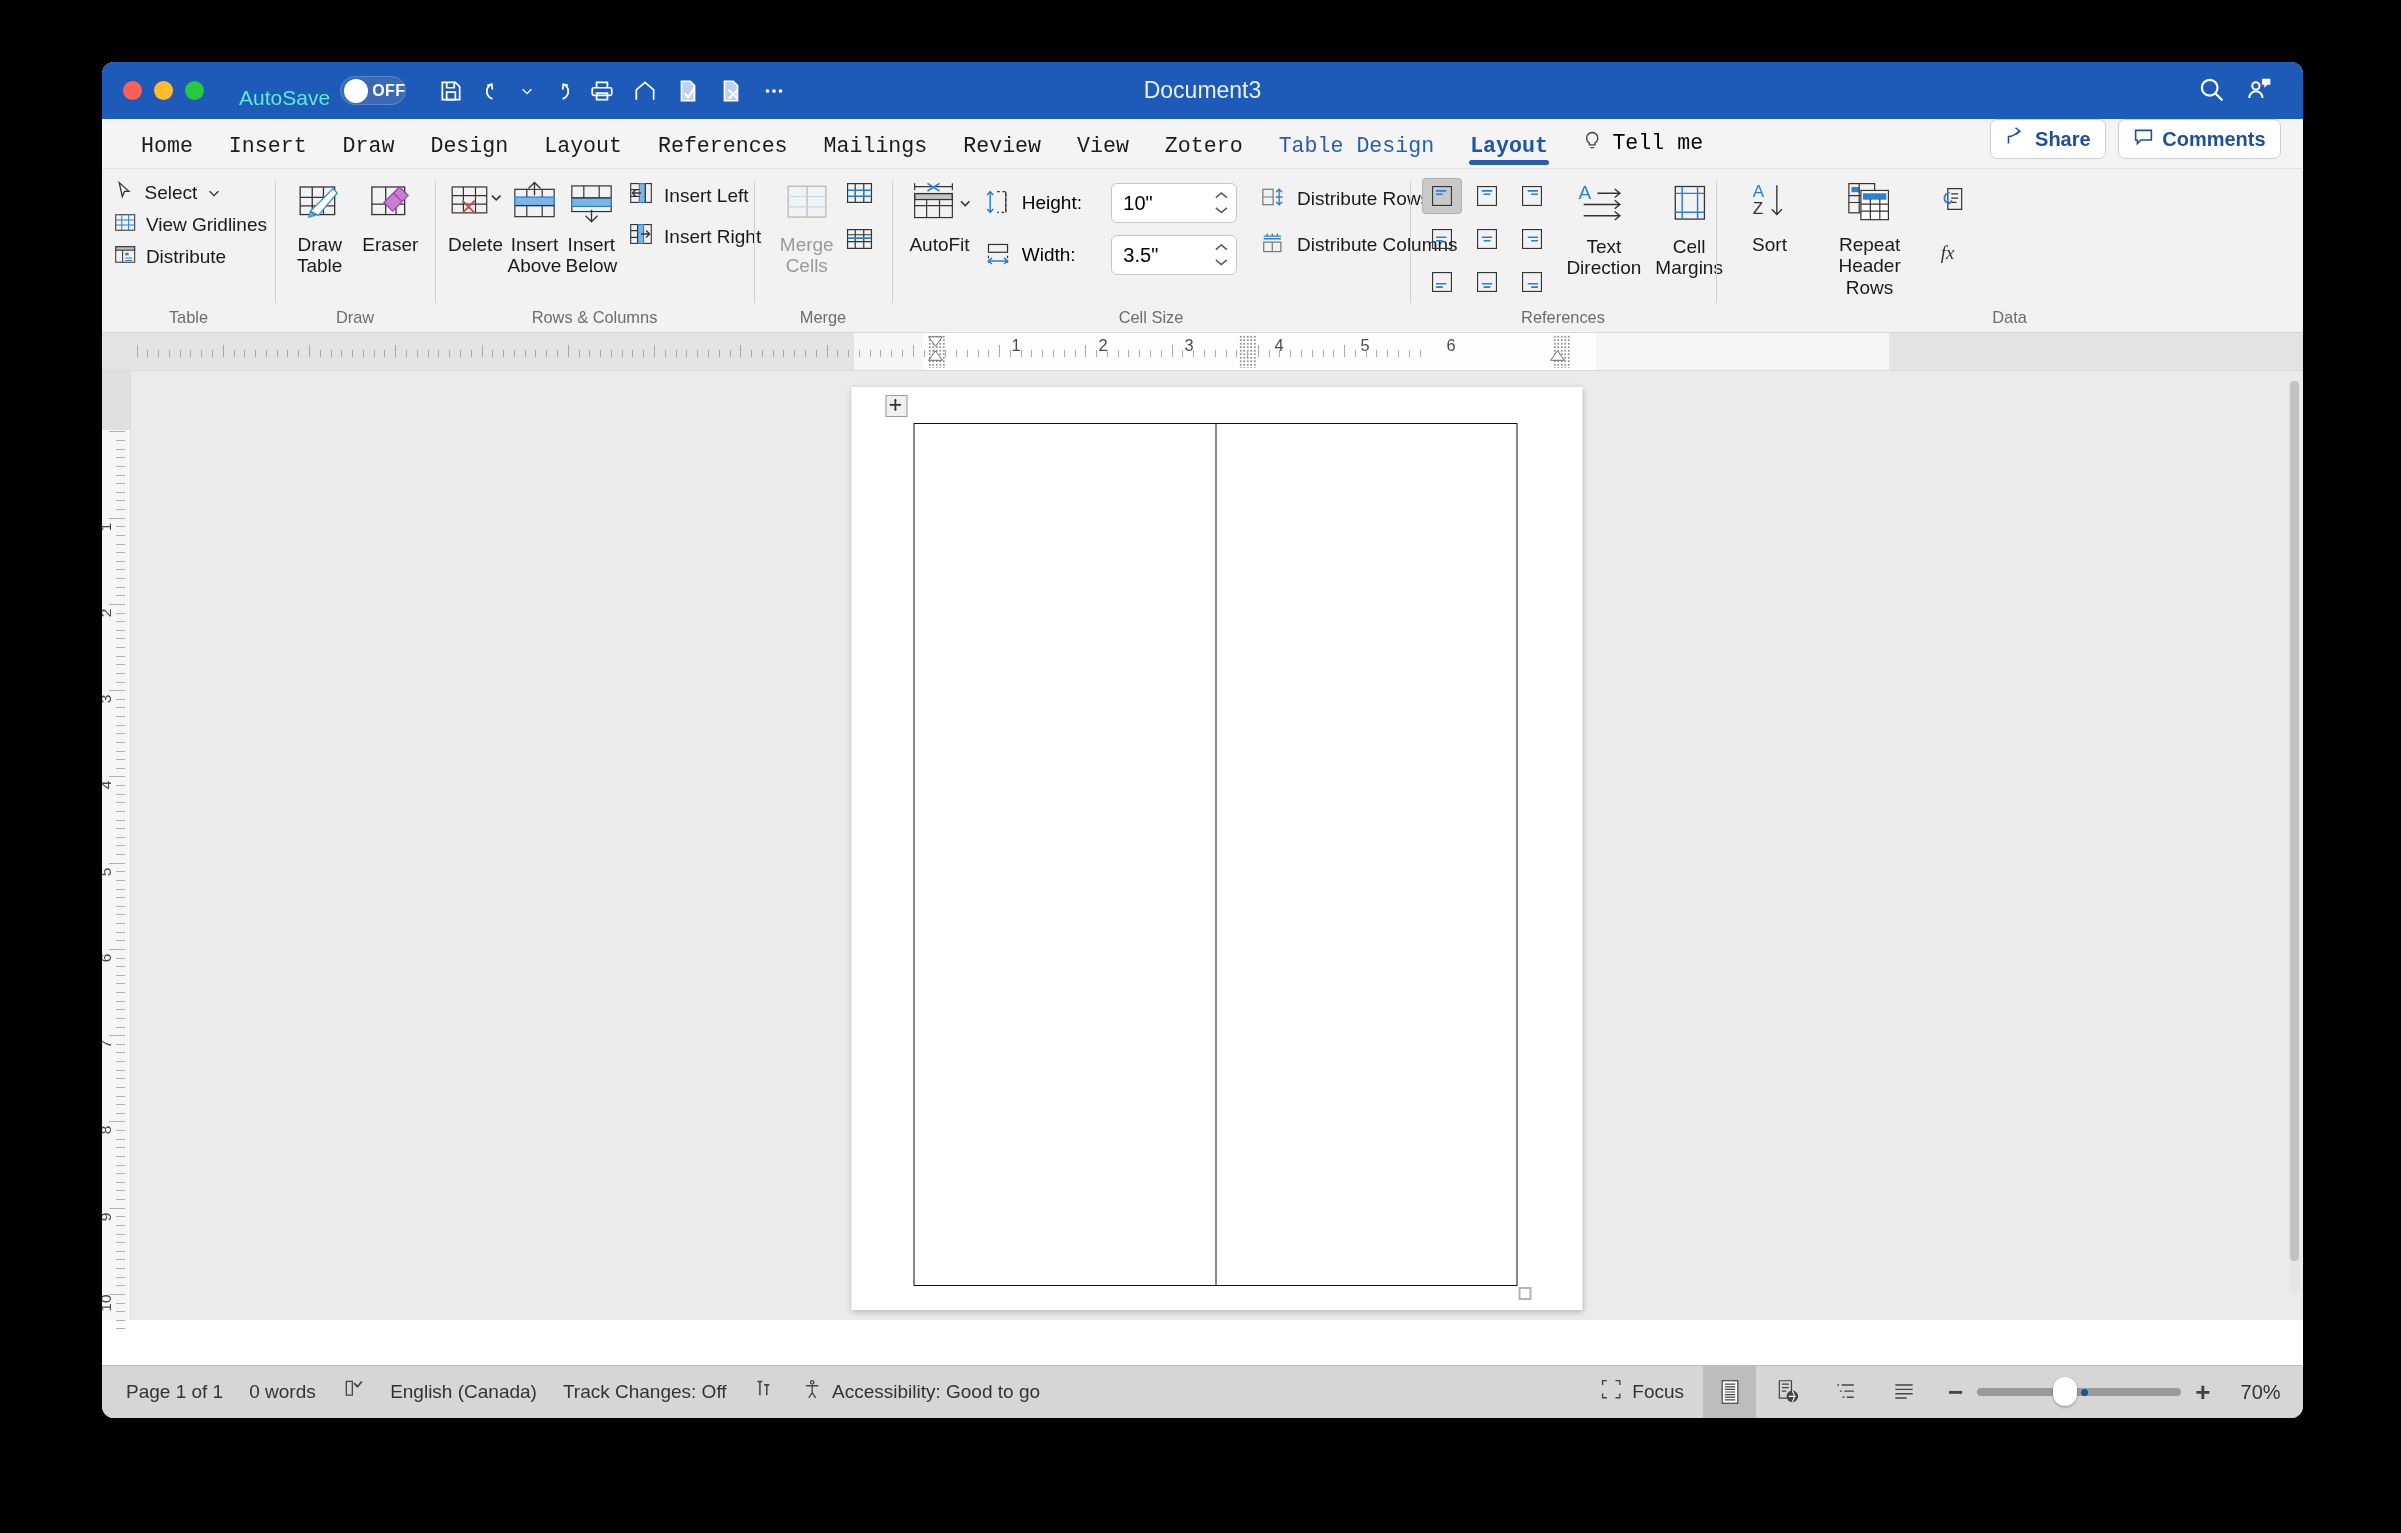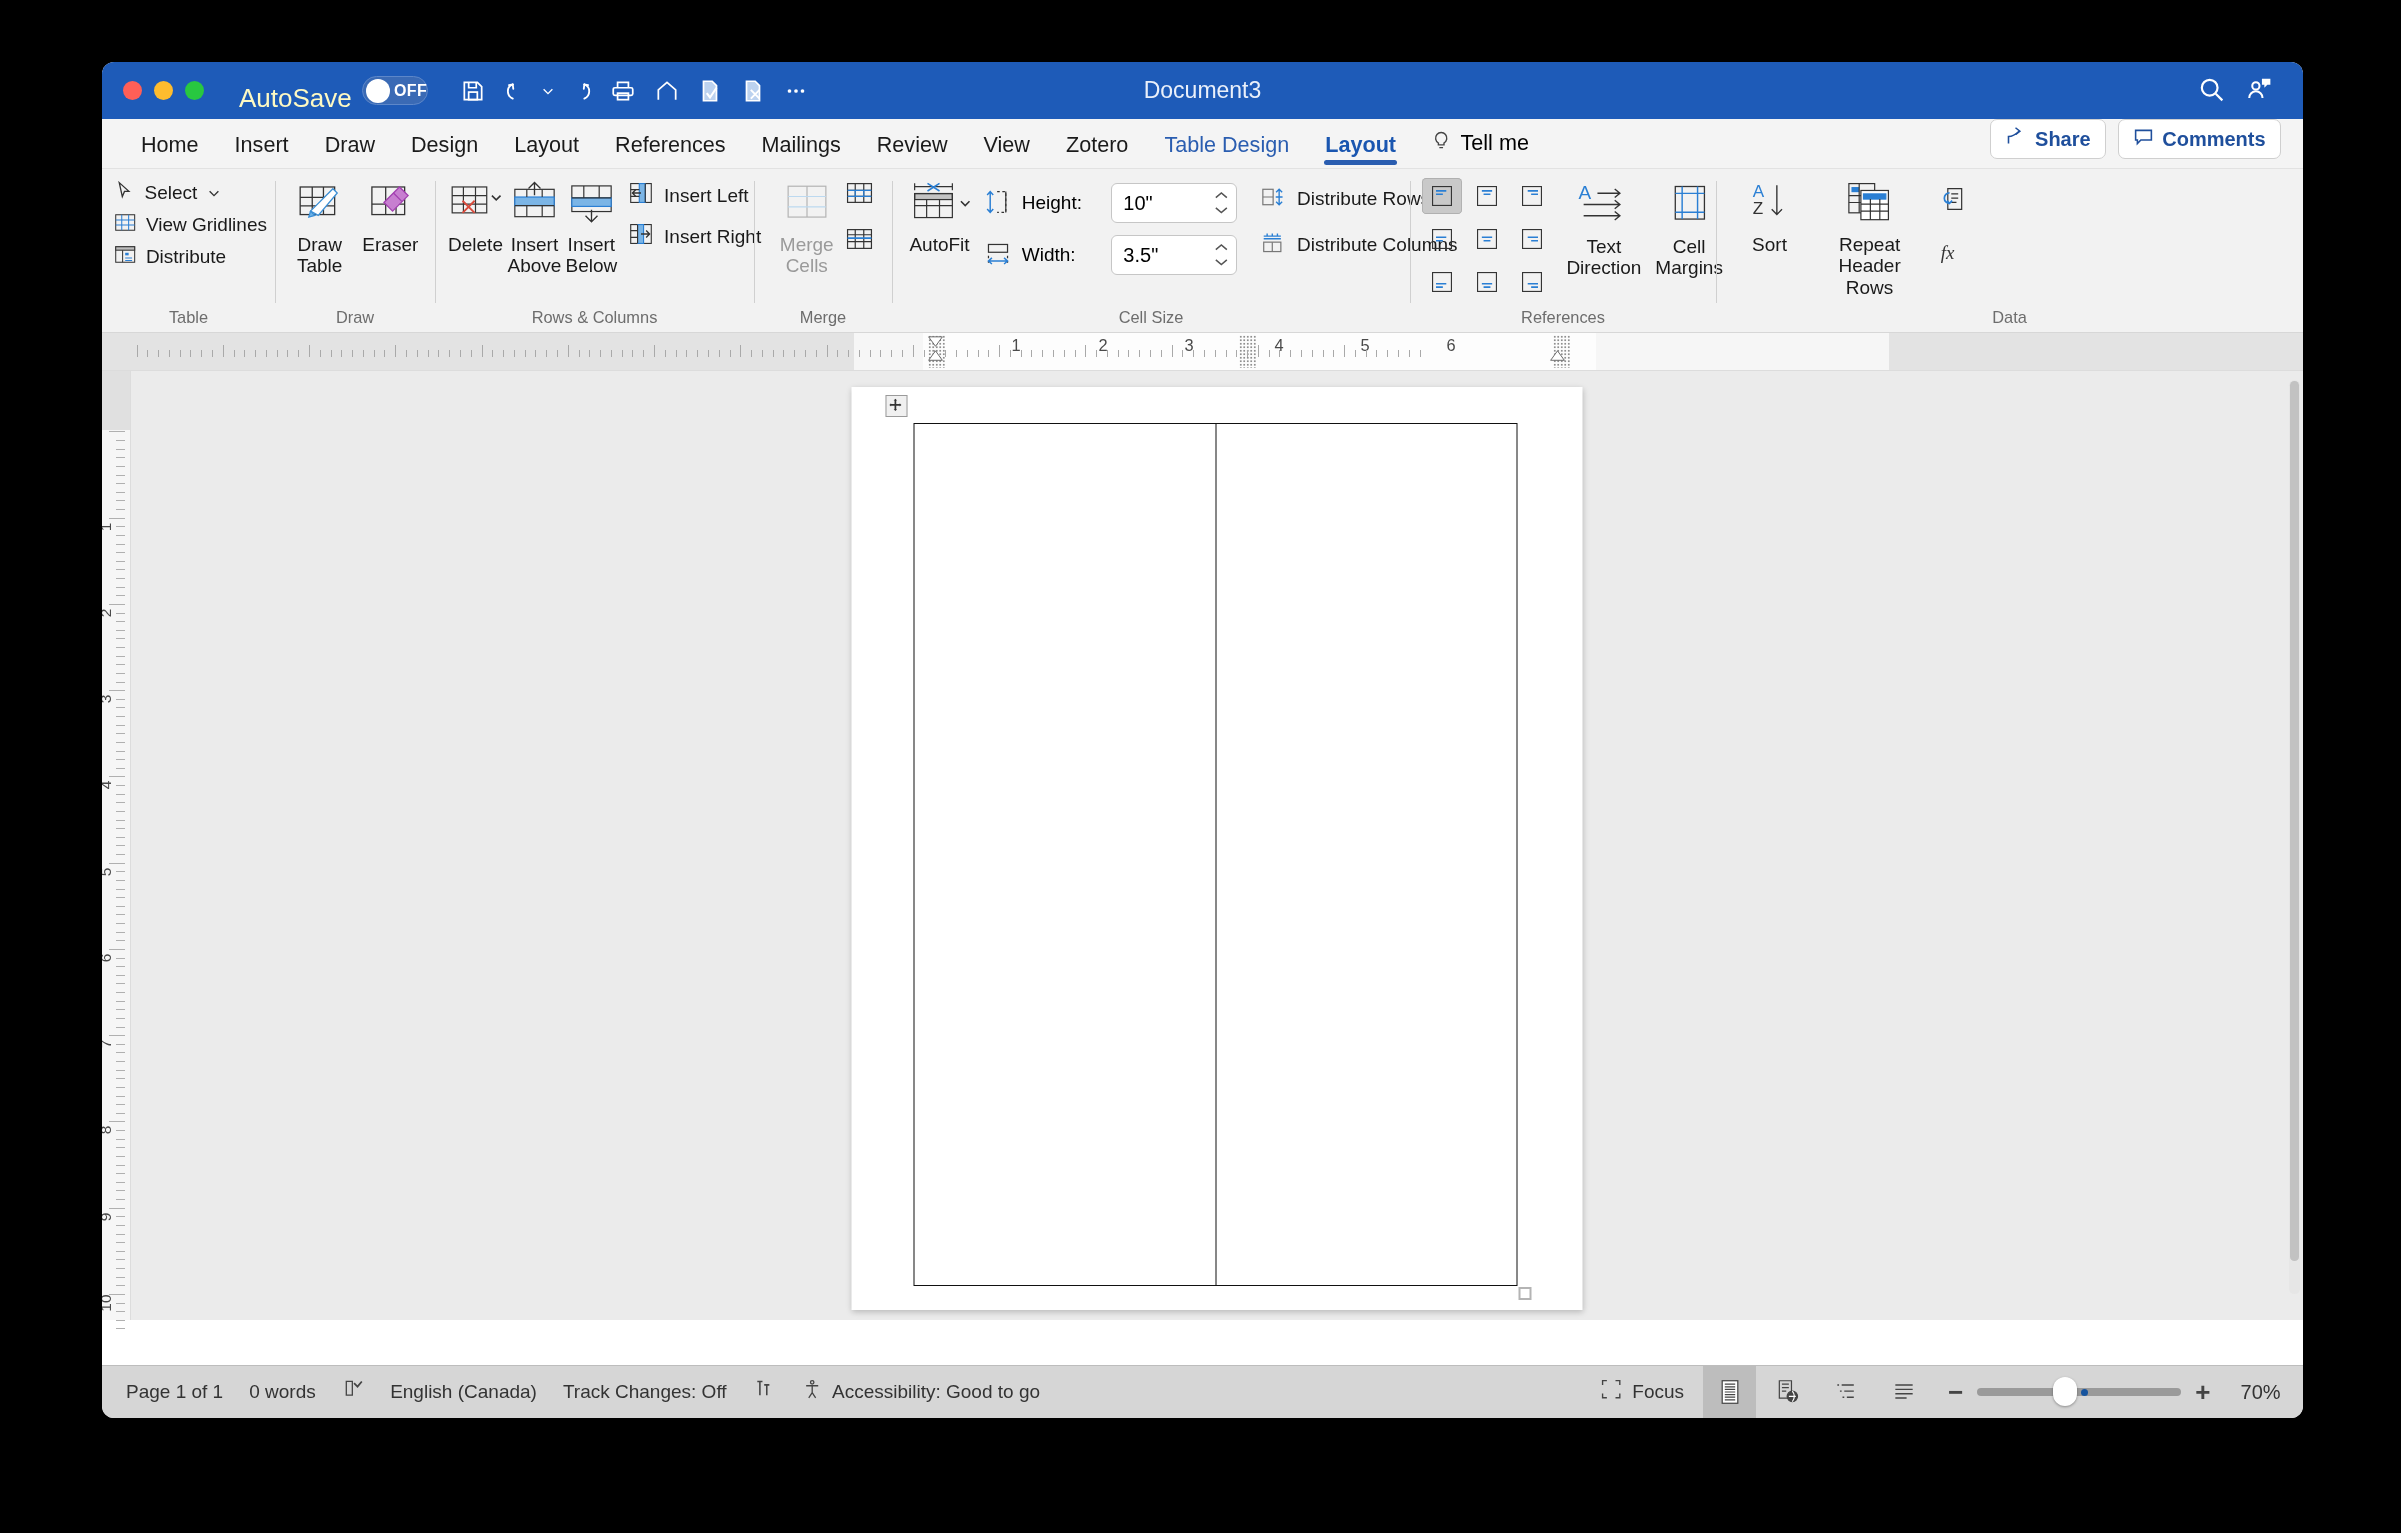--- a/index.html
+++ b/index.html
@@ -26,21 +26,21 @@
     background: #1e5bb8;
     display: flex; align-items: center;
   }
   .traffic { display: flex; gap: 12px; margin-left: 21px; }
   .tl { width: 19px; height: 19px; border-radius: 50%; }
   .tl.red { background: #ff5f57; }
   .tl.yellow { background: #febc2e; }
   .tl.green { background: #28c840; }
 
   .autosave-wrap { display: flex; align-items: center; gap: 10.4px; margin-left: 35px; }
-  .autosave-label { color: #fef9c3; font-size: 26px; margin-top: 15px; }
+  .autosave-label { color: #5eead4; font-size: 21px; margin-top: 15px; }
   .toggle {
     width: 66px; height: 29px; border-radius: 14.7px;
     background: #3a6ab5; border: 0.9px solid #5d87c9;
     display: flex; align-items: center; position: relative;
   }
   .toggle .knob {
     width: 24px; height: 24px; border-radius: 50%;
     background: #fff; margin-left: 2.6px;
   }
   .toggle .off { color: #fff; font-size: 16px; font-weight: bold; margin-left: 4.3px; letter-spacing: 0.4px;}
@@ -60,21 +60,21 @@
   .title-right {
     margin-left: auto; display: flex; align-items: center; gap: 19px; margin-right: 29px;
   }
 
   
   .tabbar {
     height: 50px; background: #f4f4f4;
     display: flex; align-items: flex-end; position: relative;
     border-bottom: 0.9px solid #e2e2e2;
   }
-  .tabs { display: flex; align-items: flex-end; padding-left: 21px; }
+  .tabs { display: flex; align-items: flex-end; padding-left: 21px; font-family: Liberation Mono, monospace; }
   .tab {
     font-size: 21.6px; color: #1a1a1a; padding: 0 18px 10.4px 18px;
     position: relative; white-space: nowrap;
   }
   .tab.ctx { color: #2a5db0; }
   .tab.active { color: #1a56b0; font-weight: bold; }
   .tab.active::after {
     content: ""; position: absolute; left: 17px; right: 17px; bottom: 3.5px;
     height: 4.3px; background: #2a5db0; border-radius: 2.6px;
   }

